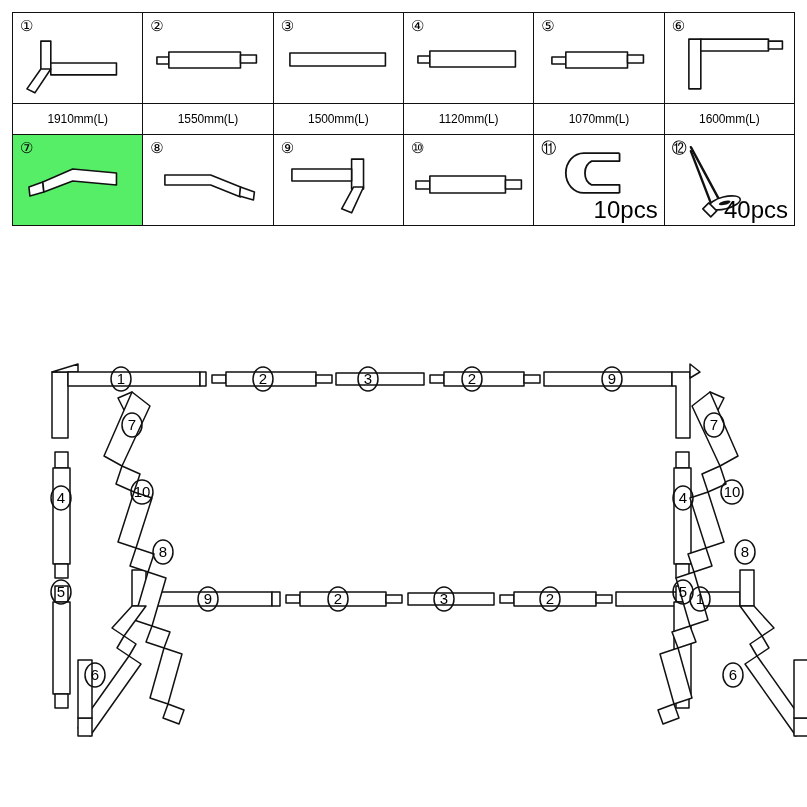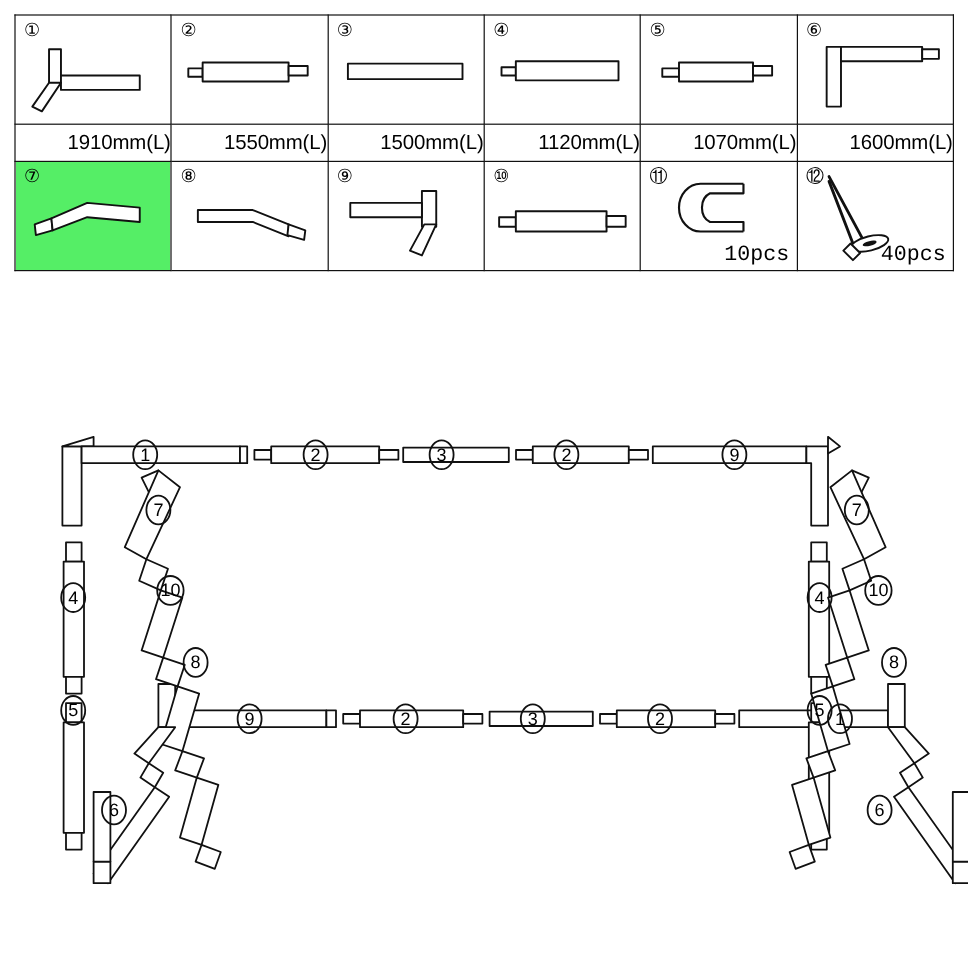--- a/index.html
+++ b/index.html
@@ -32,22 +32,22 @@
   }
   td.pic-cell {
     height: 90px;
     position: relative;
   }
   td.pic-cell.highlight {
     background: #55ee66;
   }
   td.label-cell {
     height: 30px;
-    text-align: right;
-    font-size: 17px;
+    text-align: center;
+    font-size: 12px;
     letter-spacing: -0.1px;
     white-space: nowrap;
   }
   .cell-index {
     position: absolute;
     left: 7px;
     top: 5px;
     font-size: 15px;
     line-height: 1;
     z-index: 3;
@@ -55,24 +55,23 @@
   .cell-art {
     position: absolute;
     left: 0; top: 0;
     width: 100%;
     height: 100%;
   }
   .qty {
     position: absolute;
     right: 6px;
     bottom: 3px;
-    font-size: 18px;
+    font-size: 24px;
     line-height: 1;
     z-index: 3;
-    font-family: Liberation Mono, monospace;
   }
 
   
   #assembly {
     position: absolute;
     left: 0;
     top: 280px;
     width: 807px;
     height: 520px;
   }

